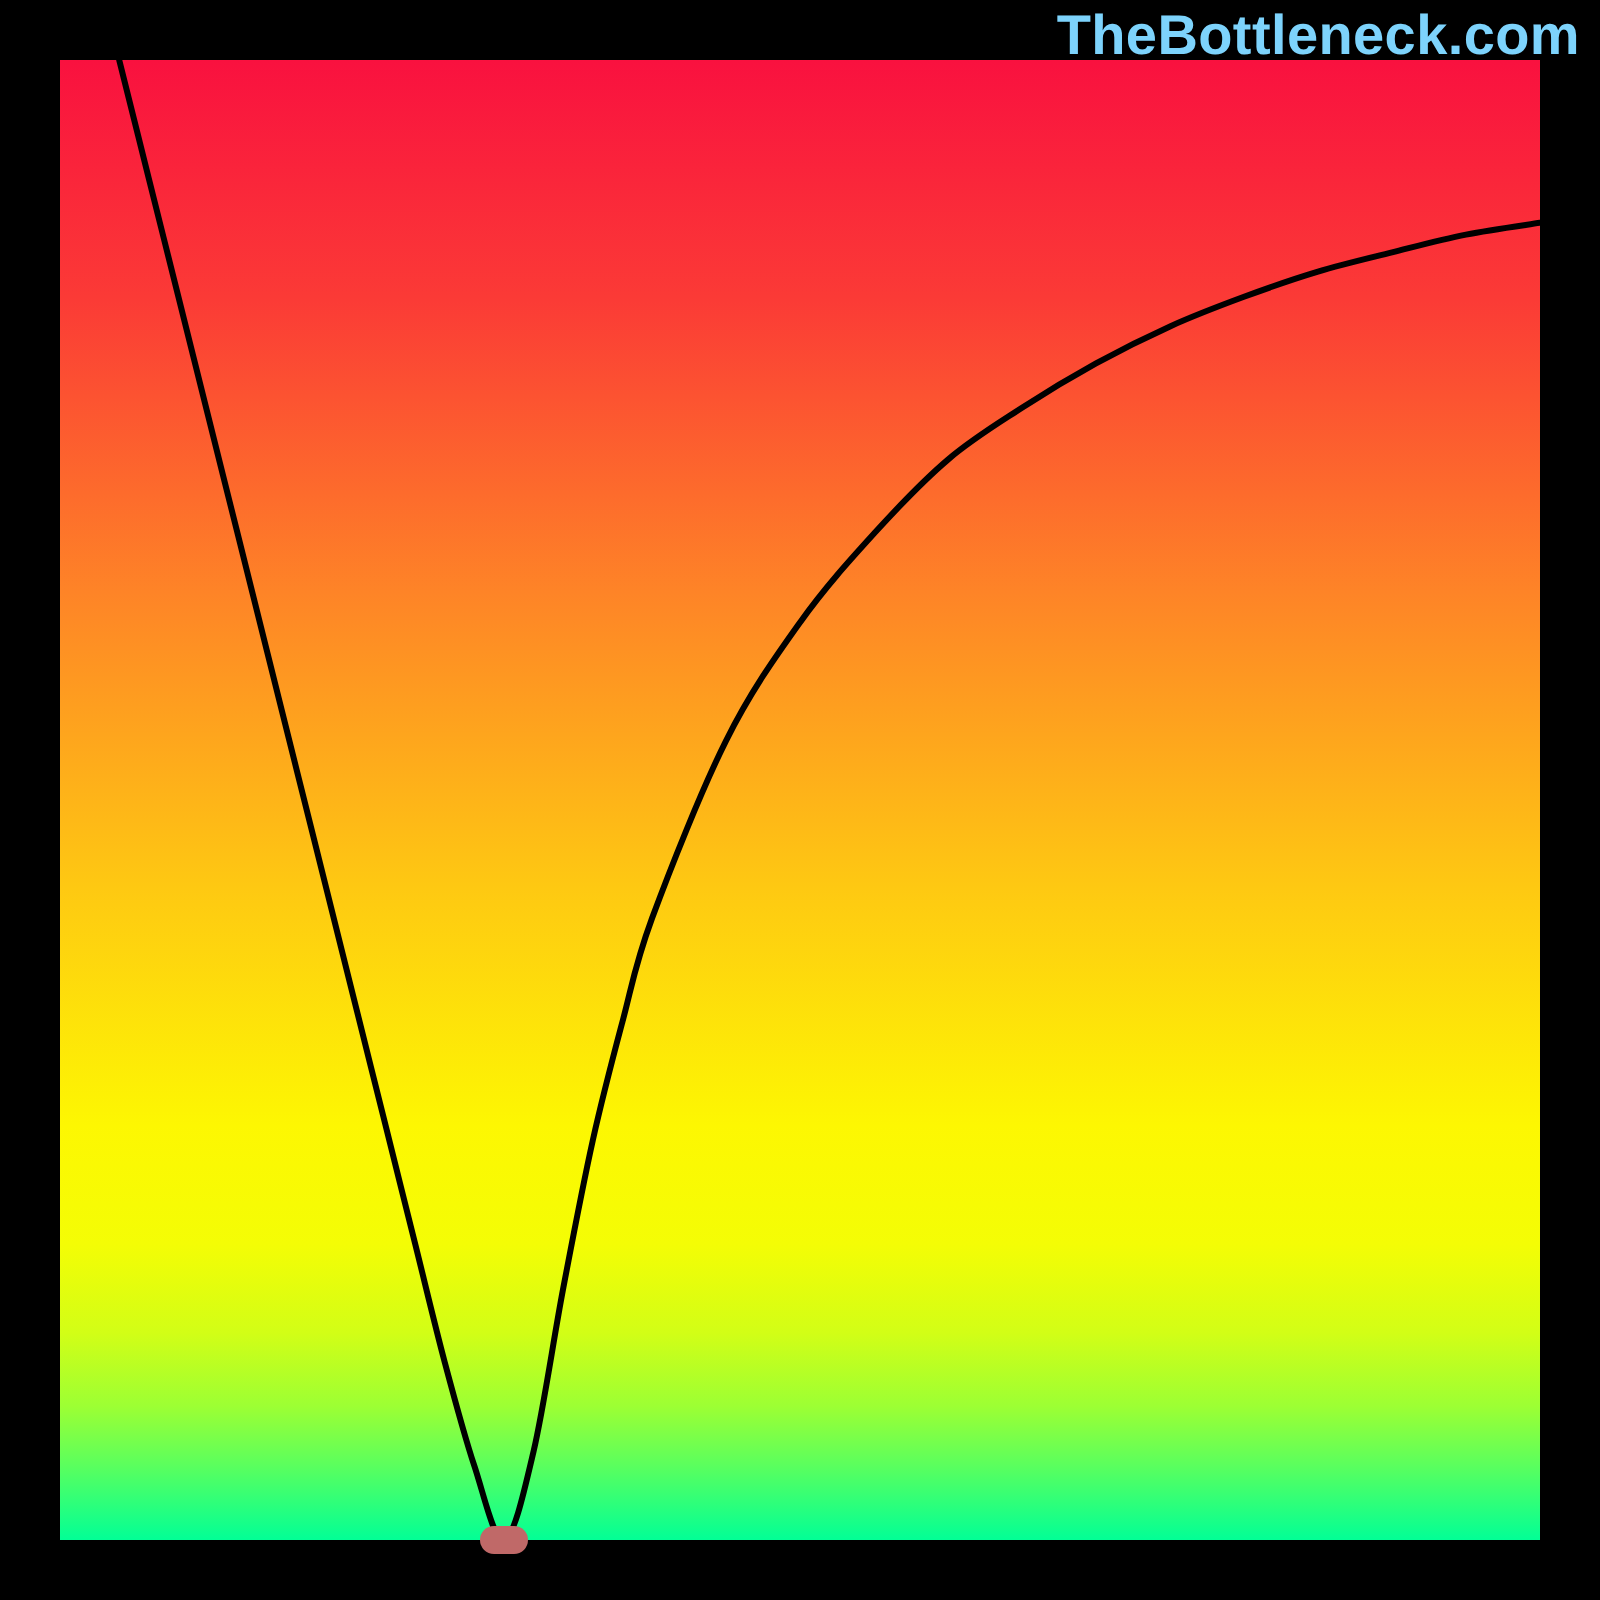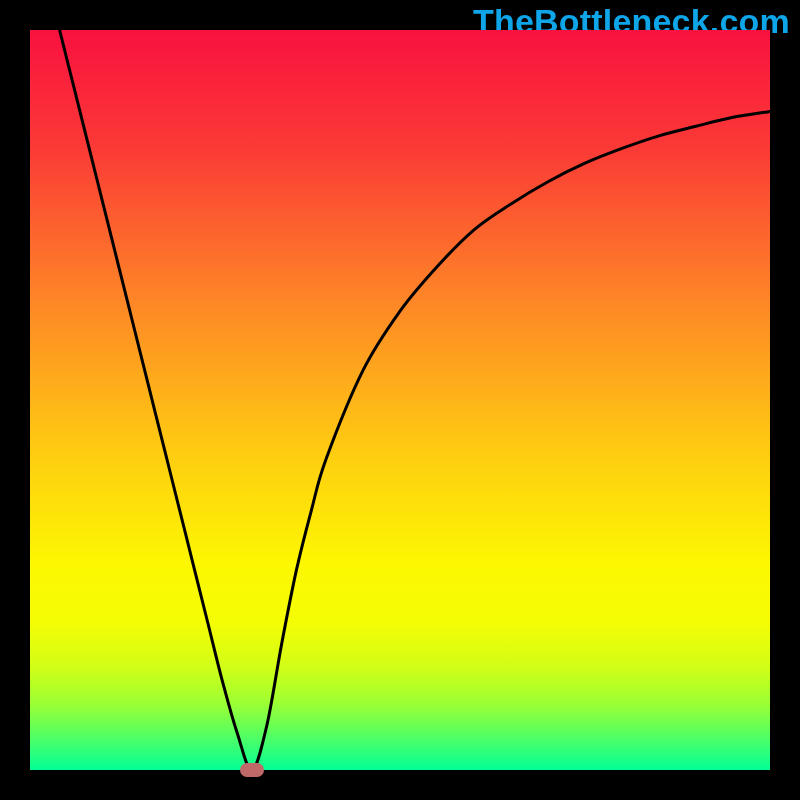--- a/index.html
+++ b/index.html
@@ -36,22 +36,22 @@
   .curve-layer {
     position: absolute;
     left: 0;
     top: 0;
     pointer-events: none;
   }
   .watermark {
     position: absolute;
     top: 2px;
     right: 10px;
-    color: #0ea5e9;
-    font-size: 34px;
+    color: #7dd3fc;
+    font-size: 28px;
     font-weight: 600;
     letter-spacing: 0.2px;
     user-select: none;
   }
   .marker {
     position: absolute;
     width: 24px;
     height: 14px;
     border-radius: 7px;
     background: #c06968;

